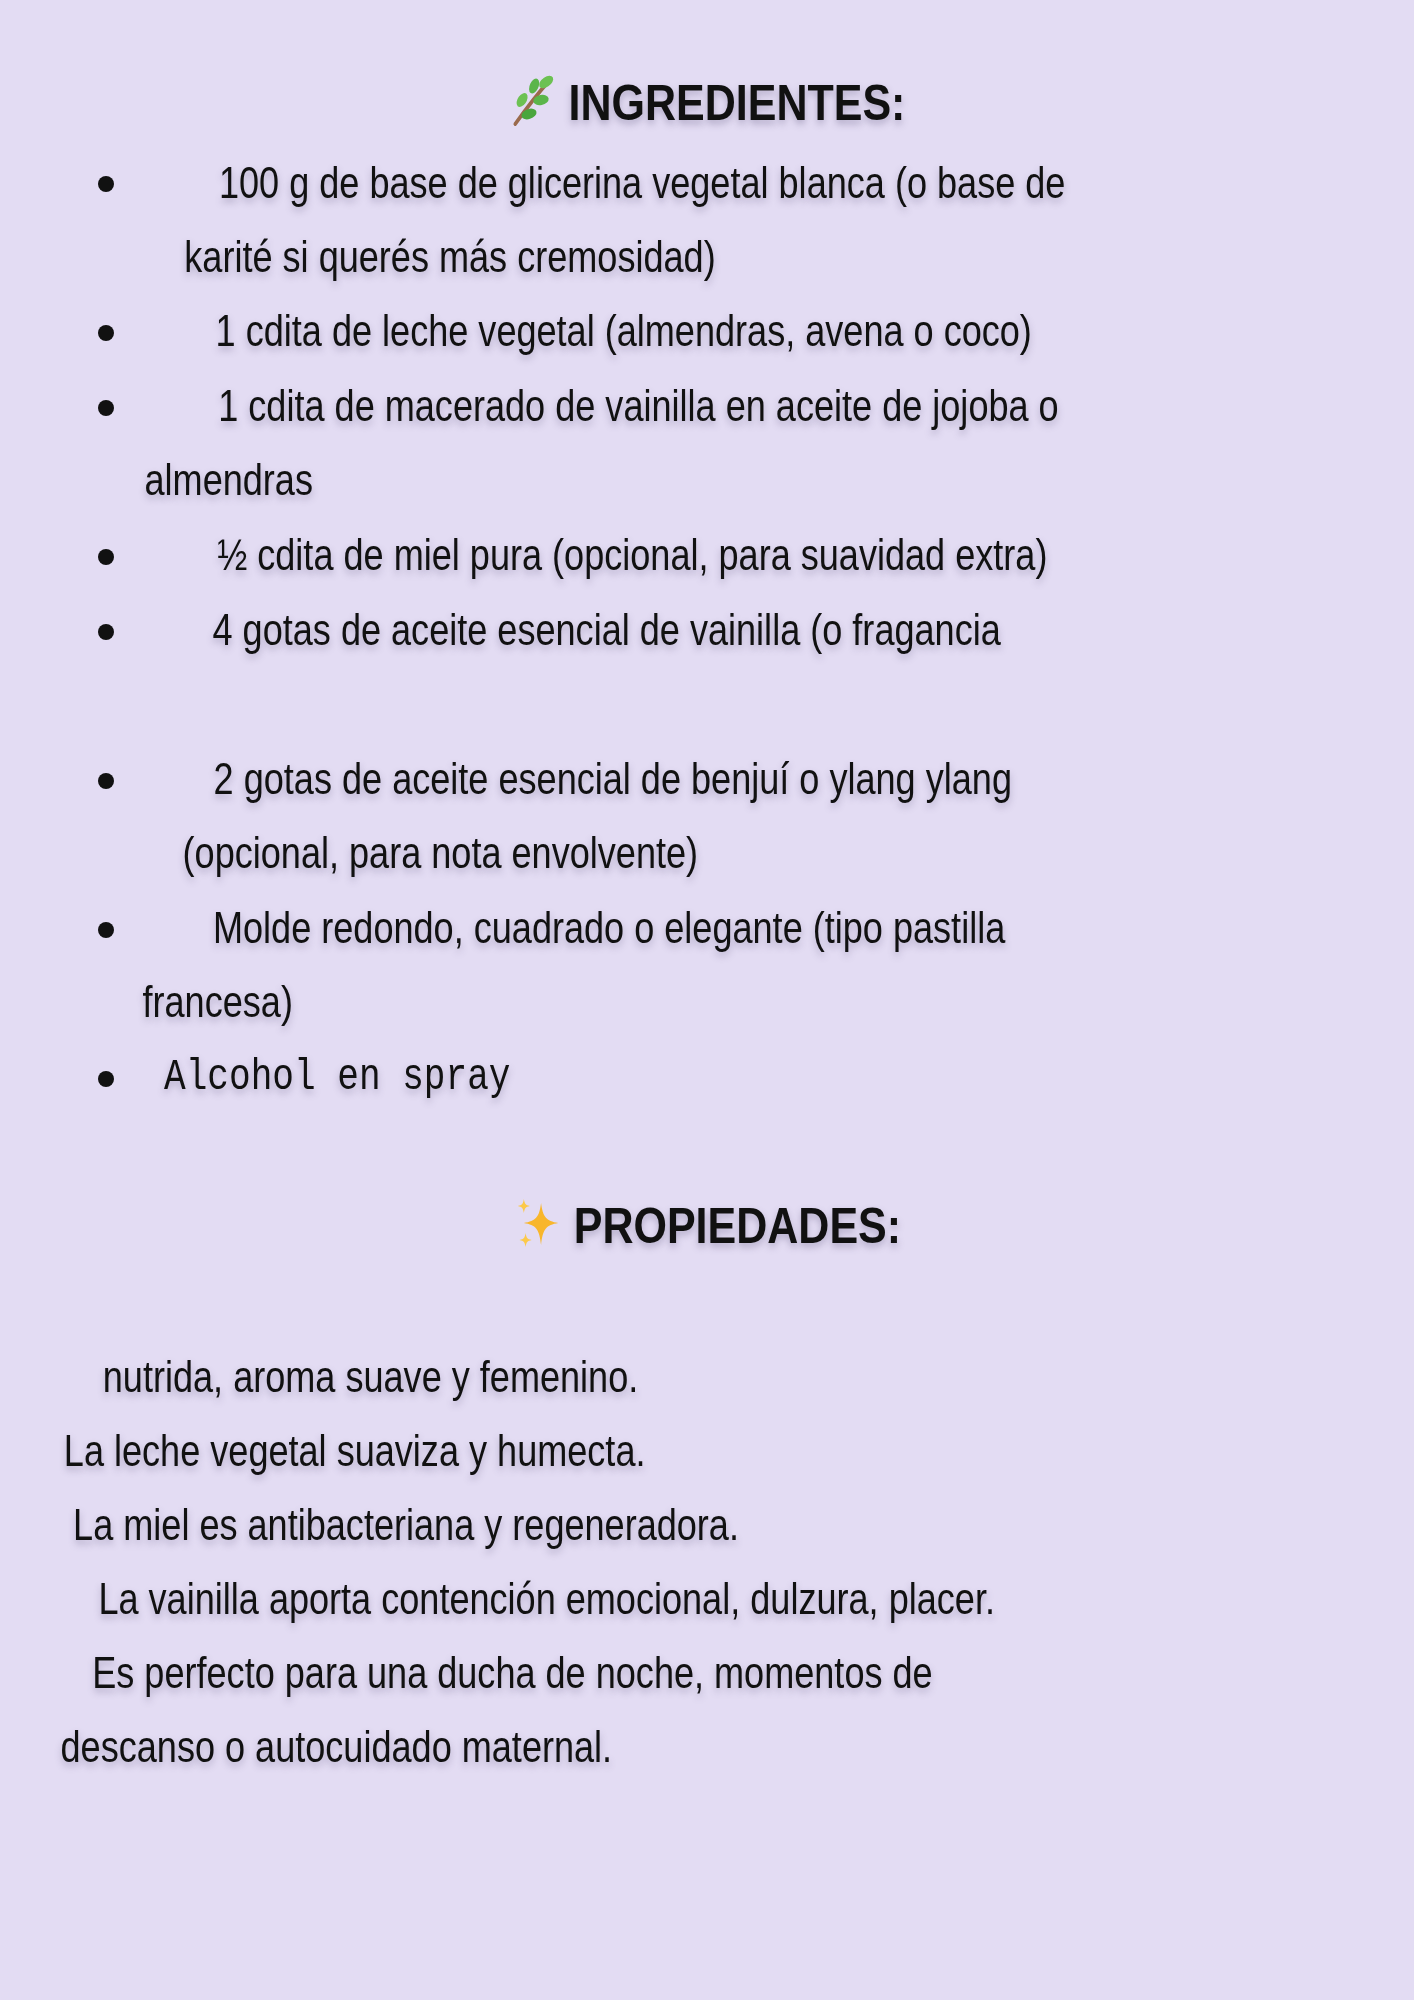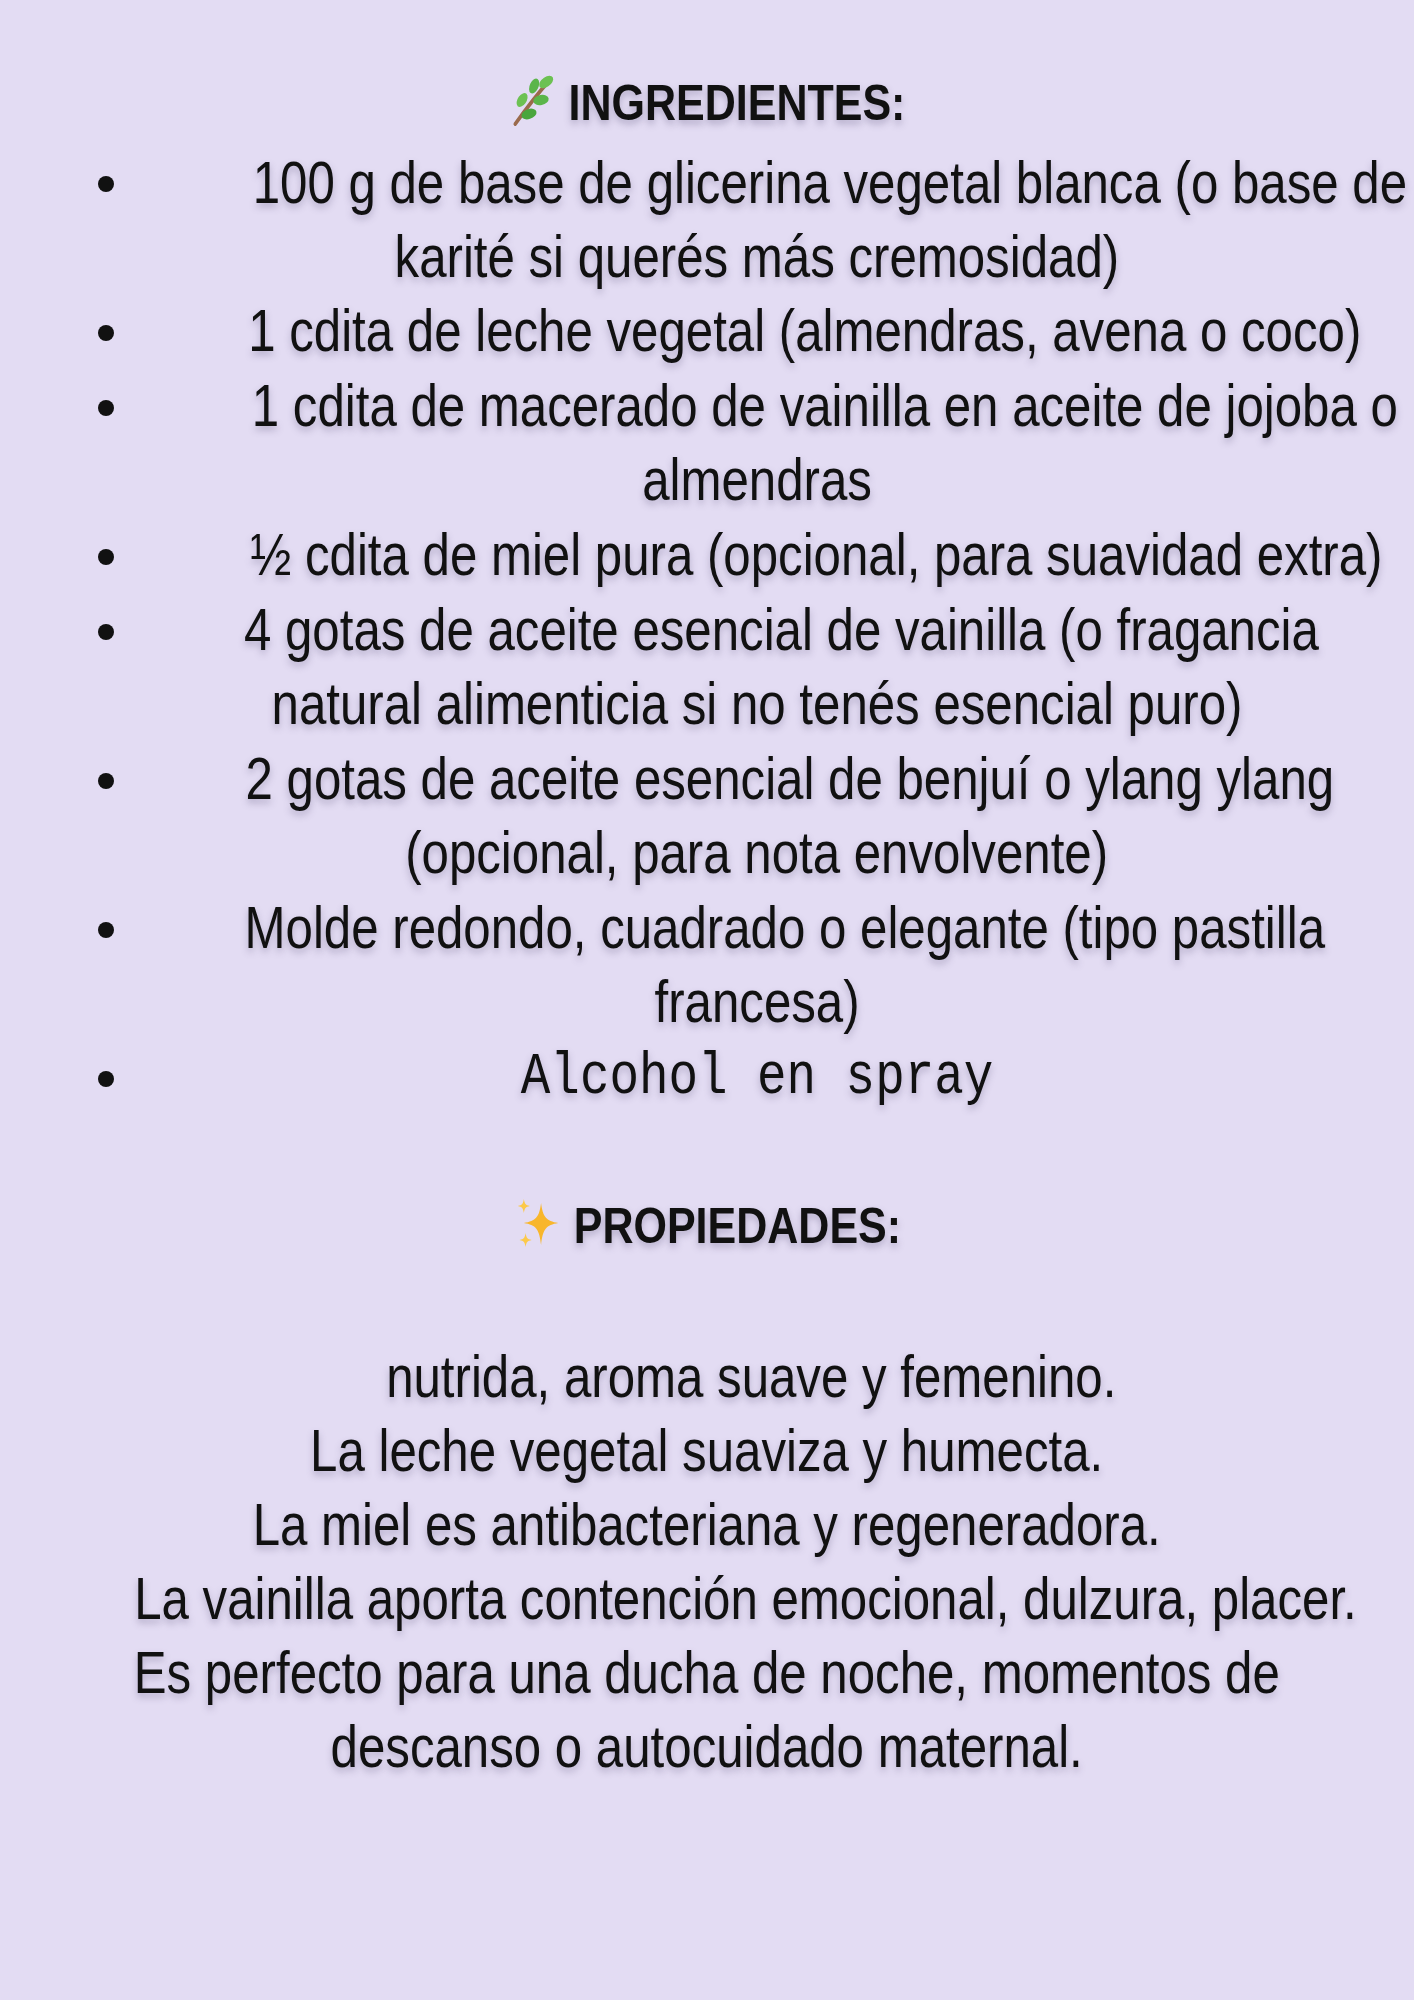--- a/index.html
+++ b/index.html
@@ -14,22 +14,22 @@
   .page { position: absolute; left: 0; top: 0; width: 1198px; height: 2000px; }
   .heading {
     position: absolute; left: 0; width: 1414px; text-align: center;
     font-weight: bold; font-size: 50px; letter-spacing: 0px;
     text-shadow: 0 4px 8px rgba(90,80,120,0.35);
   }
   .heading .inner { display: inline-block; transform: scaleX(0.86); transform-origin: center; white-space: nowrap; }
   .leaf-icon { display: inline-block; width: 56px; height: 56px; vertical-align: -8px; margin-right: 14px; }
   .sparkle-icon { display: inline-block; width: 56px; height: 56px; vertical-align: -8px; margin-right: 14px; }
   .line {
-    position: absolute; left: 0; width: 1414px; text-align: center;
-    font-size: 60px; line-height: 74px; white-space: nowrap;
+    position: absolute; left: 0; width: 1414px; text-align: left;
+    font-size: 44px; line-height: 74px; white-space: nowrap;
     text-shadow: 0 4px 8px rgba(90,80,120,0.35);
   }
   .line .inner { display: inline-block; transform: scaleX(0.82); transform-origin: center; }
   .bullet {
     position: absolute; left: 98px; width: 16px; height: 16px; border-radius: 50%;
     background: #111;
   }
   .list-line { left: 126px; width: 1262px; }
 </style>
 </head>
@@ -59,21 +59,20 @@
 
   <div class="bullet" style="top:400px;"></div>
   <div class="line list-line" style="top:369px;"><span class="inner">1 cdita de macerado de vainilla en aceite de jojoba o</span></div>
   <div class="line list-line" style="top:443px;"><span class="inner">almendras</span></div>
 
   <div class="bullet" style="top:549px;"></div>
   <div class="line list-line" style="top:518px;"><span class="inner">½ cdita de miel pura (opcional, para suavidad extra)</span></div>
 
   <div class="bullet" style="top:624px;"></div>
   <div class="line list-line" style="top:593px;"><span class="inner">4 gotas de aceite esencial de vainilla (o fragancia</span></div>
-  <div class="line list-line" style="top:667px;"><span class="inner">natural alimenticia si no tenés esencial puro)</span></div>
 
   <div class="bullet" style="top:773px;"></div>
   <div class="line list-line" style="top:742px;"><span class="inner">2 gotas de aceite esencial de benjuí o ylang ylang</span></div>
   <div class="line list-line" style="top:816px;"><span class="inner">(opcional, para nota envolvente)</span></div>
 
   <div class="bullet" style="top:922px;"></div>
   <div class="line list-line" style="top:891px;"><span class="inner">Molde redondo, cuadrado o elegante (tipo pastilla</span></div>
   <div class="line list-line" style="top:965px;"><span class="inner">francesa)</span></div>
 
   <div class="bullet" style="top:1071px;"></div>

